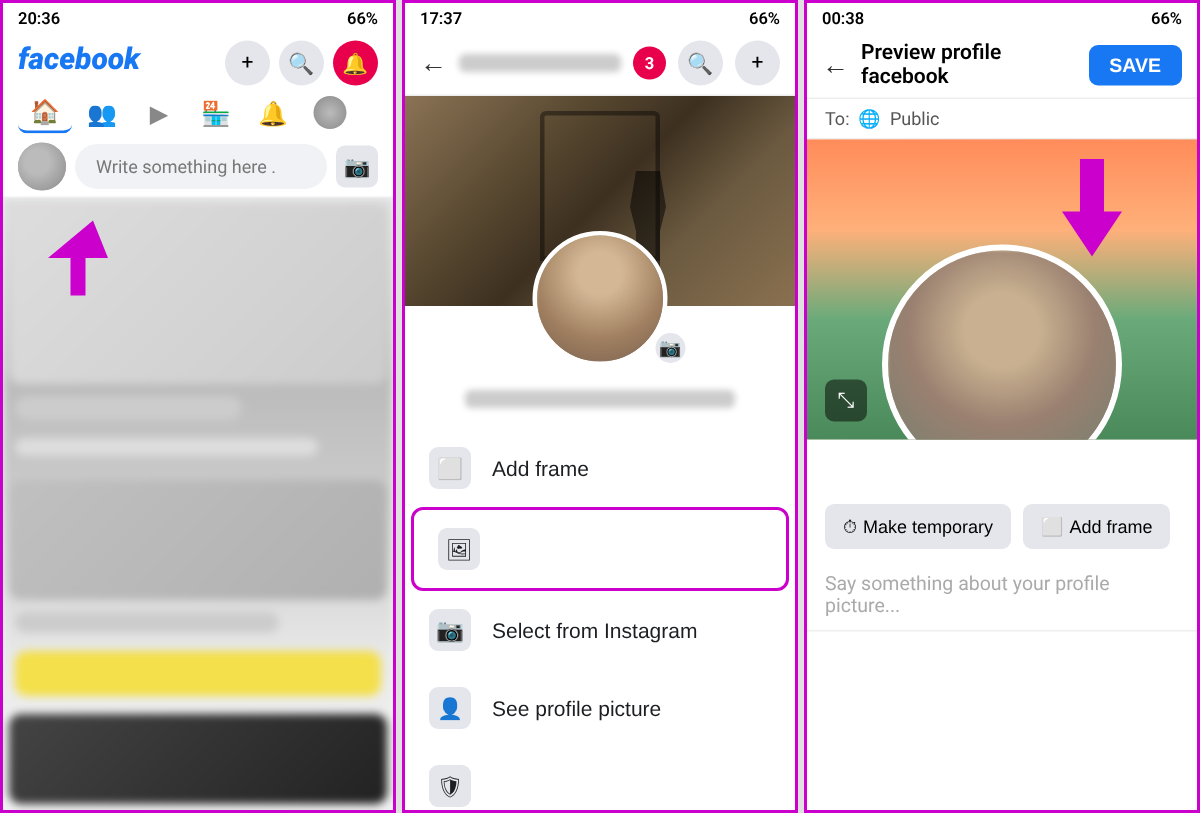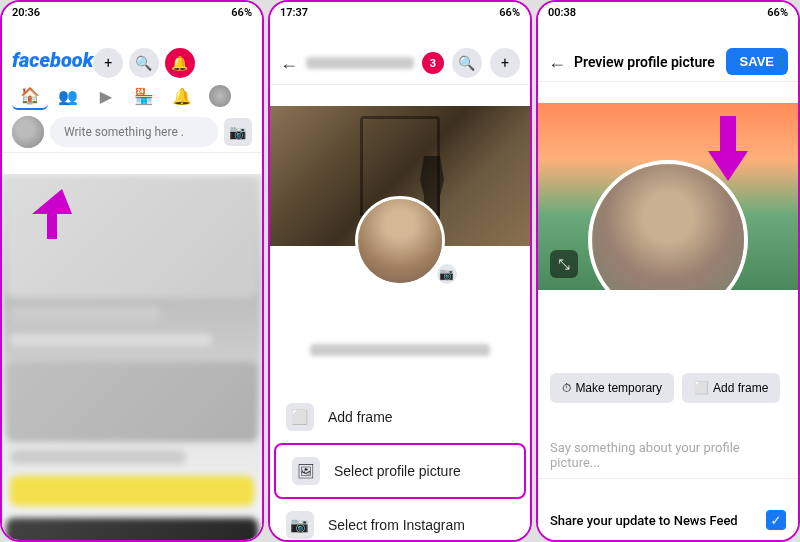--- a/index.html
+++ b/index.html
@@ -18,26 +18,25 @@
       width: 800px;
       height: 542px;
       background: #e0e0e0;
       gap: 4px;
     }
     
     .panel {
       flex: 1;
       background: #fff;
       border: 2px solid #cc00cc;
-      border-radius: 20px;
+      border-radius: 0;
       overflow: hidden;
       display: flex;
       flex-direction: column;
       position: relative;
-      gap: 21px;
     }
 
     
     .status-bar {
       display: flex;
       justify-content: space-between;
       align-items: center;
       padding: 4px 10px 2px;
       background: #fff;
       font-size: 11px;
@@ -59,20 +58,21 @@
     }
     .p1-brand {
       color: #1877f2;
       font-size: 20px;
       font-weight: 900;
       font-style: italic;
       margin-bottom: 6px;
     }
     .p1-header-icons {
       display: flex;
+      justify-content: space-between;
       align-items: center;
     }
     .p1-nav {
       display: flex;
       gap: 2px;
     }
     .nav-icon {
       width: 36px;
       height: 28px;
       display: flex;
@@ -535,53 +535,58 @@
     <div class="p2-spacer"></div>
     <div class="p2-username"></div>
 
     <div class="p2-menu">
       <button class="p2-menu-item">
         <div class="menu-icon">⬜</div>
         <span>Add frame</span>
       </button>
       <button class="p2-menu-item highlighted">
         <div class="menu-icon">🖼</div>
-        <span>Select profile picture</span>
       </button>
       <button class="p2-menu-item">
         <div class="menu-icon instagram-icon">📷</div>
         <span>Select from Instagram</span>
       </button>
       <button class="p2-menu-item">
         <div class="menu-icon">👤</div>
+        <span>See profile picture</span>
       </button>
       <button class="p2-menu-item">
         <div class="menu-icon">🛡</div>
       </button>
 
     </div>
   </div>
 
   <div class="panel">
 
     <div class="status-bar">
       <span>00:38</span>
       <div class="status-right">
         <span>66%</span>
       </div>
     </div>
 
     <div class="p3-header">
       <div class="p3-header-left">
         <span class="back-btn">←</span>
-        <span class="p3-title">Preview profile picture</span>
+        <span class="p3-title">Preview profile facebook</span>
       </div>
       <button class="save-btn">SAVE</button>
     </div>
 
+    <div class="p3-to-row">
+      <span>To:</span>
+      <span>🌐</span>
+      <span>Public</span>
+    </div>
 
     <div class="p3-preview-img">
 
       <div style="position:absolute;inset:0;background:linear-gradient(180deg,#ff8c5a 0%,#ffb07a 30%,#6aaa7a 60%,#4a8a5a 100%);"></div>
 
       <div class="p3-preview-circle">
         <div class="p3-preview-person"></div>
       </div>
 
       <div class="p3-resize-icon">⤡</div>
@@ -603,19 +608,15 @@
       <button class="action-btn">
         <span>⬜</span>
         <span>Add frame</span>
       </button>
     </div>
 
     <div class="p3-caption">
       <span>Say something about your profile picture...</span>
     </div>
 
-    <div class="p3-share-row">
-      <span class="p3-share-text">Share your update to News Feed</span>
-      <div class="checkbox-blue">✓</div>
-    </div>
   </div>
 
 </div>
 
 </body></html>

